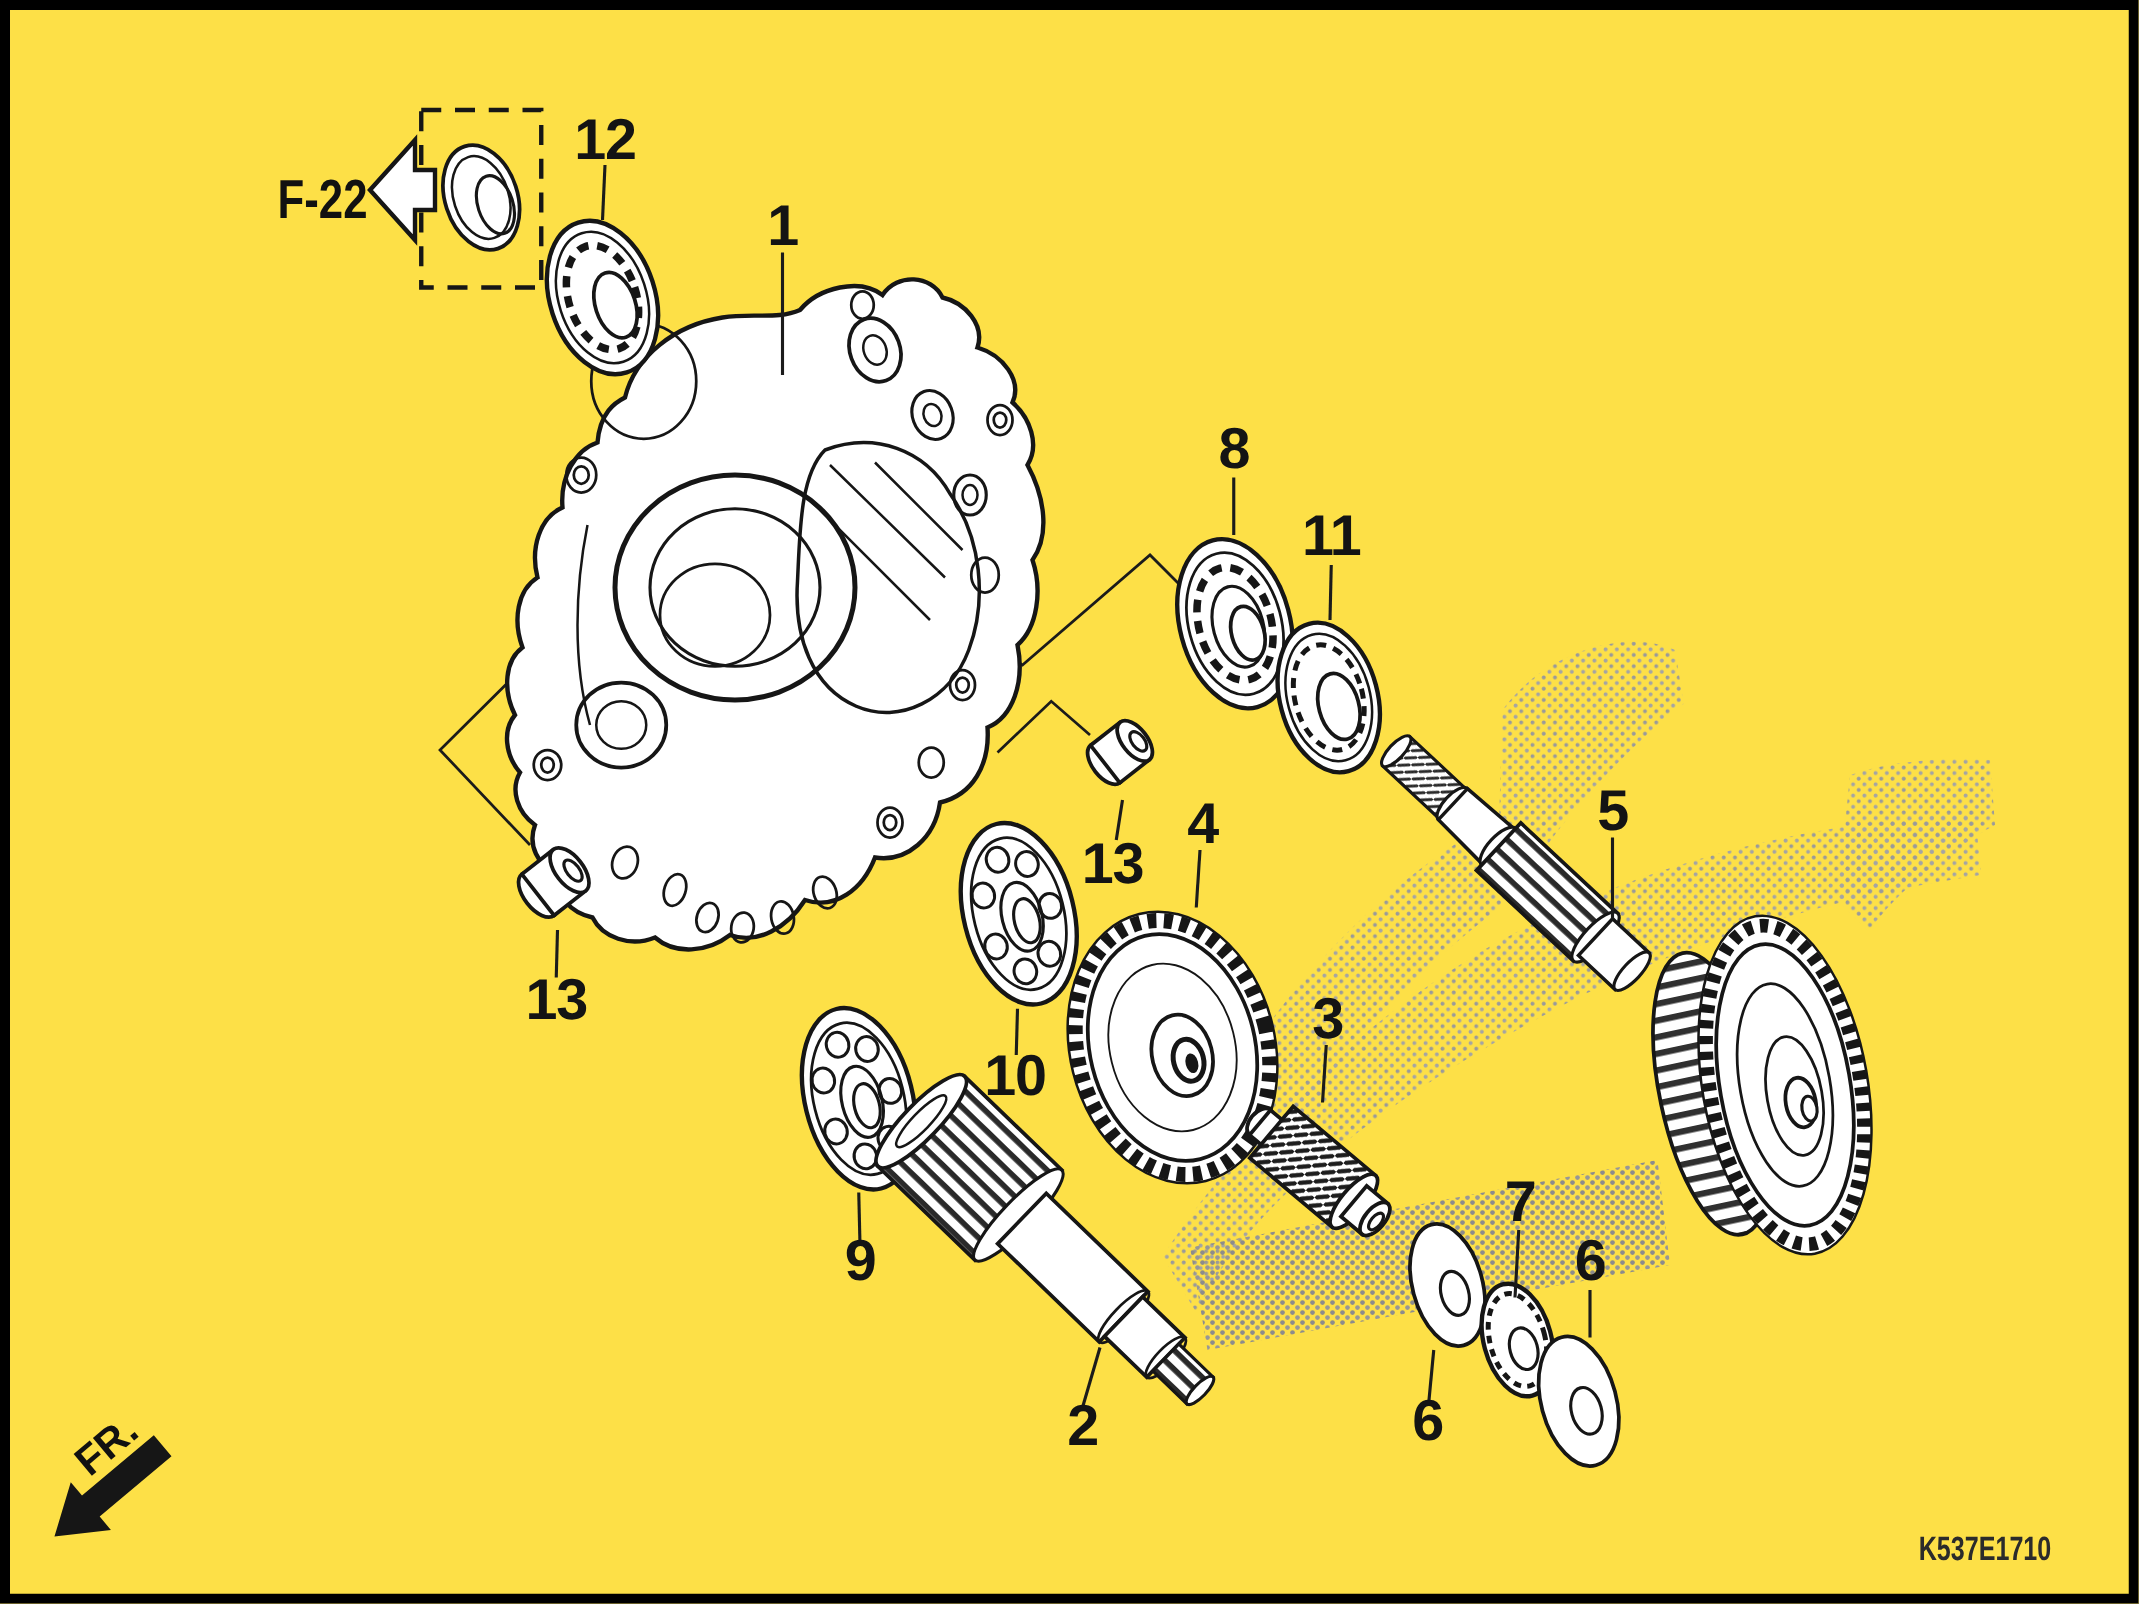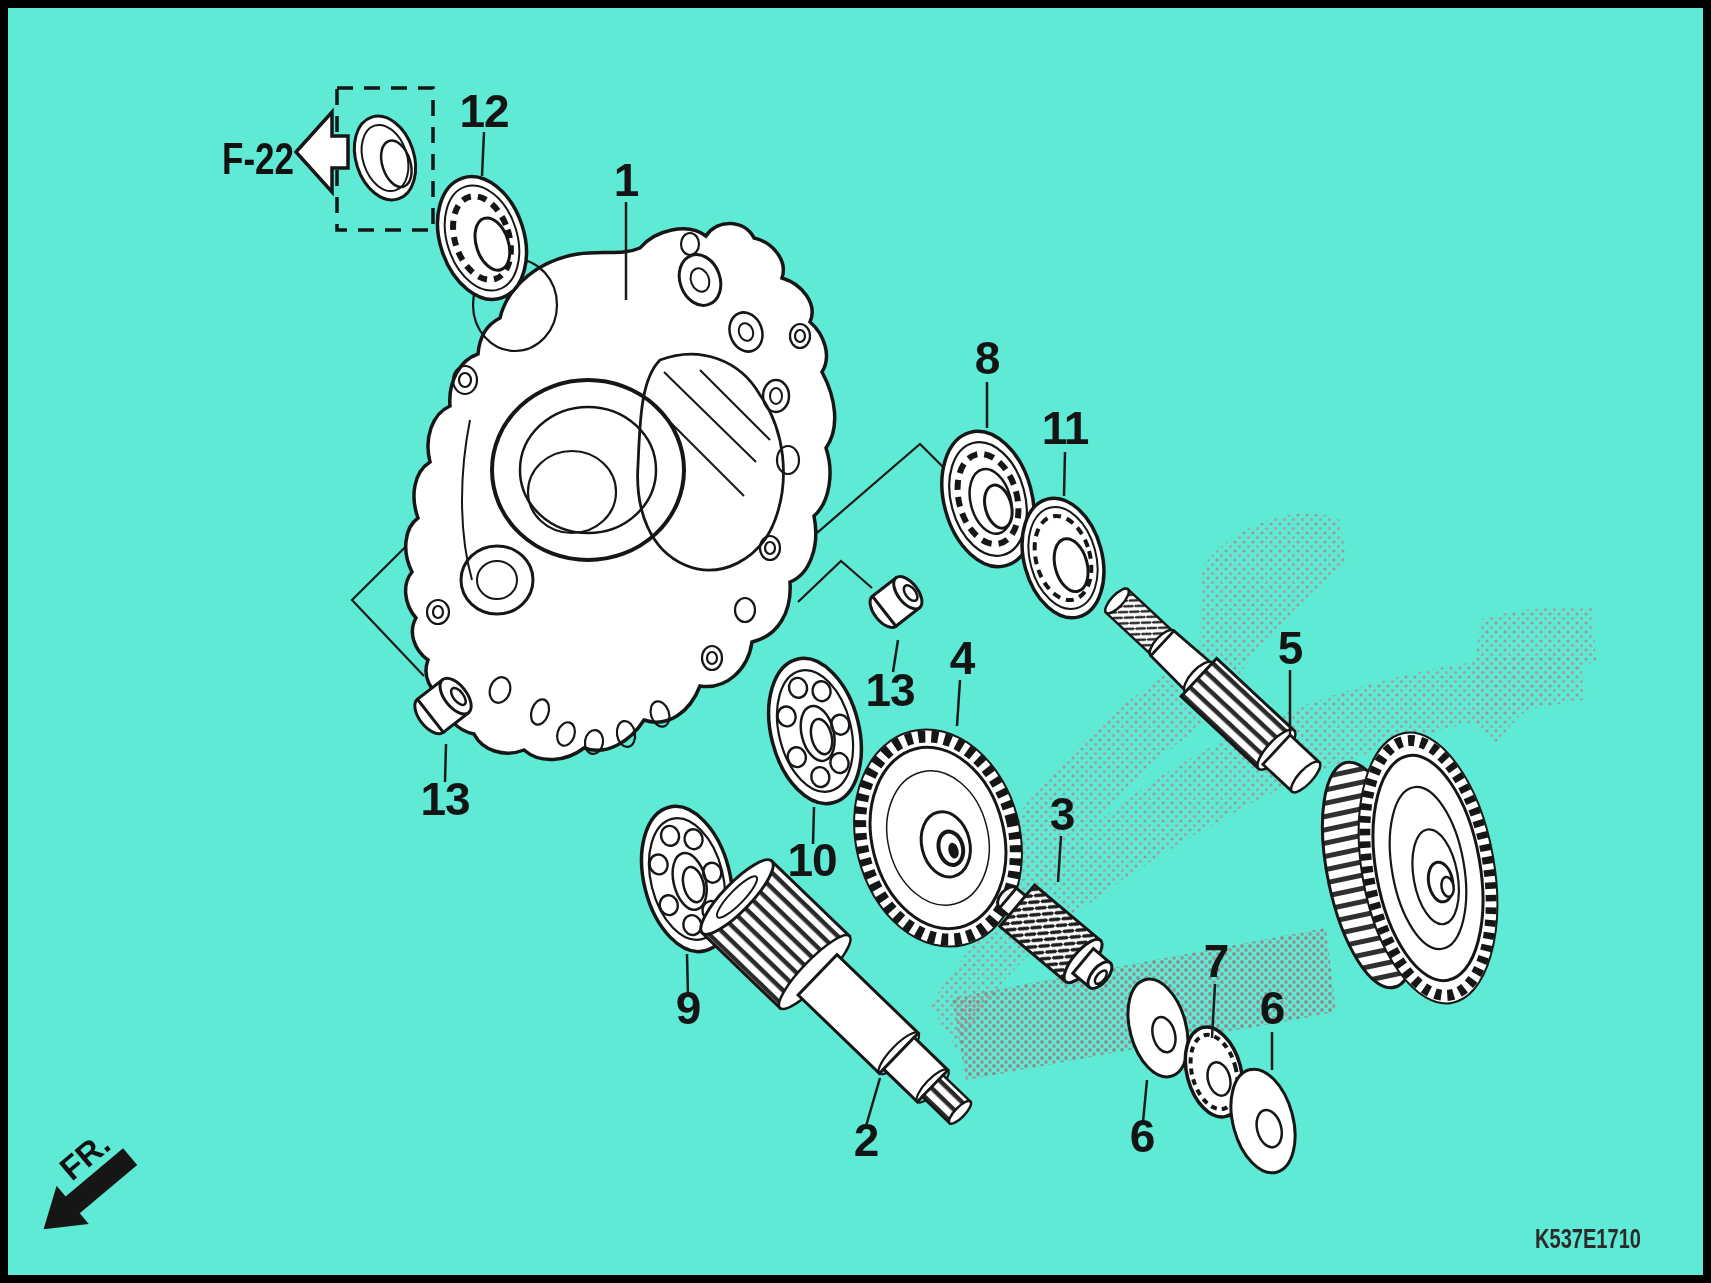--- a/index.html
+++ b/index.html
@@ -1,17 +1,17 @@
 <!DOCTYPE html>
 <html><head>
 <meta charset="utf-8">
 <style>
   html,body{margin:0;padding:0;background:#555;}
   .sheet{
-    width:1711px;height:1283px;position:relative;background:#5eead4;
+    width:1711px;height:1283px;position:relative;background:#fde047;
     font-family:"Liberation Sans", sans-serif; overflow:hidden;
   }
   svg{position:absolute;inset:0;display:block;}
   .o   { fill:#ffffff; stroke:#161616; }
   .n   { fill:none;    stroke:#161616; }
   .dk  { fill:#161616; stroke:none; }
   .lbl { font:700 46px "Liberation Sans", sans-serif; fill:#141414;
          text-anchor:middle; letter-spacing:-1px; }
   .ref { font:700 44px "Liberation Sans", sans-serif; fill:#111; text-anchor:middle;}
   .code{ font:700 27px "Liberation Sans", sans-serif; fill:#2b2b2b; text-anchor:middle;}

